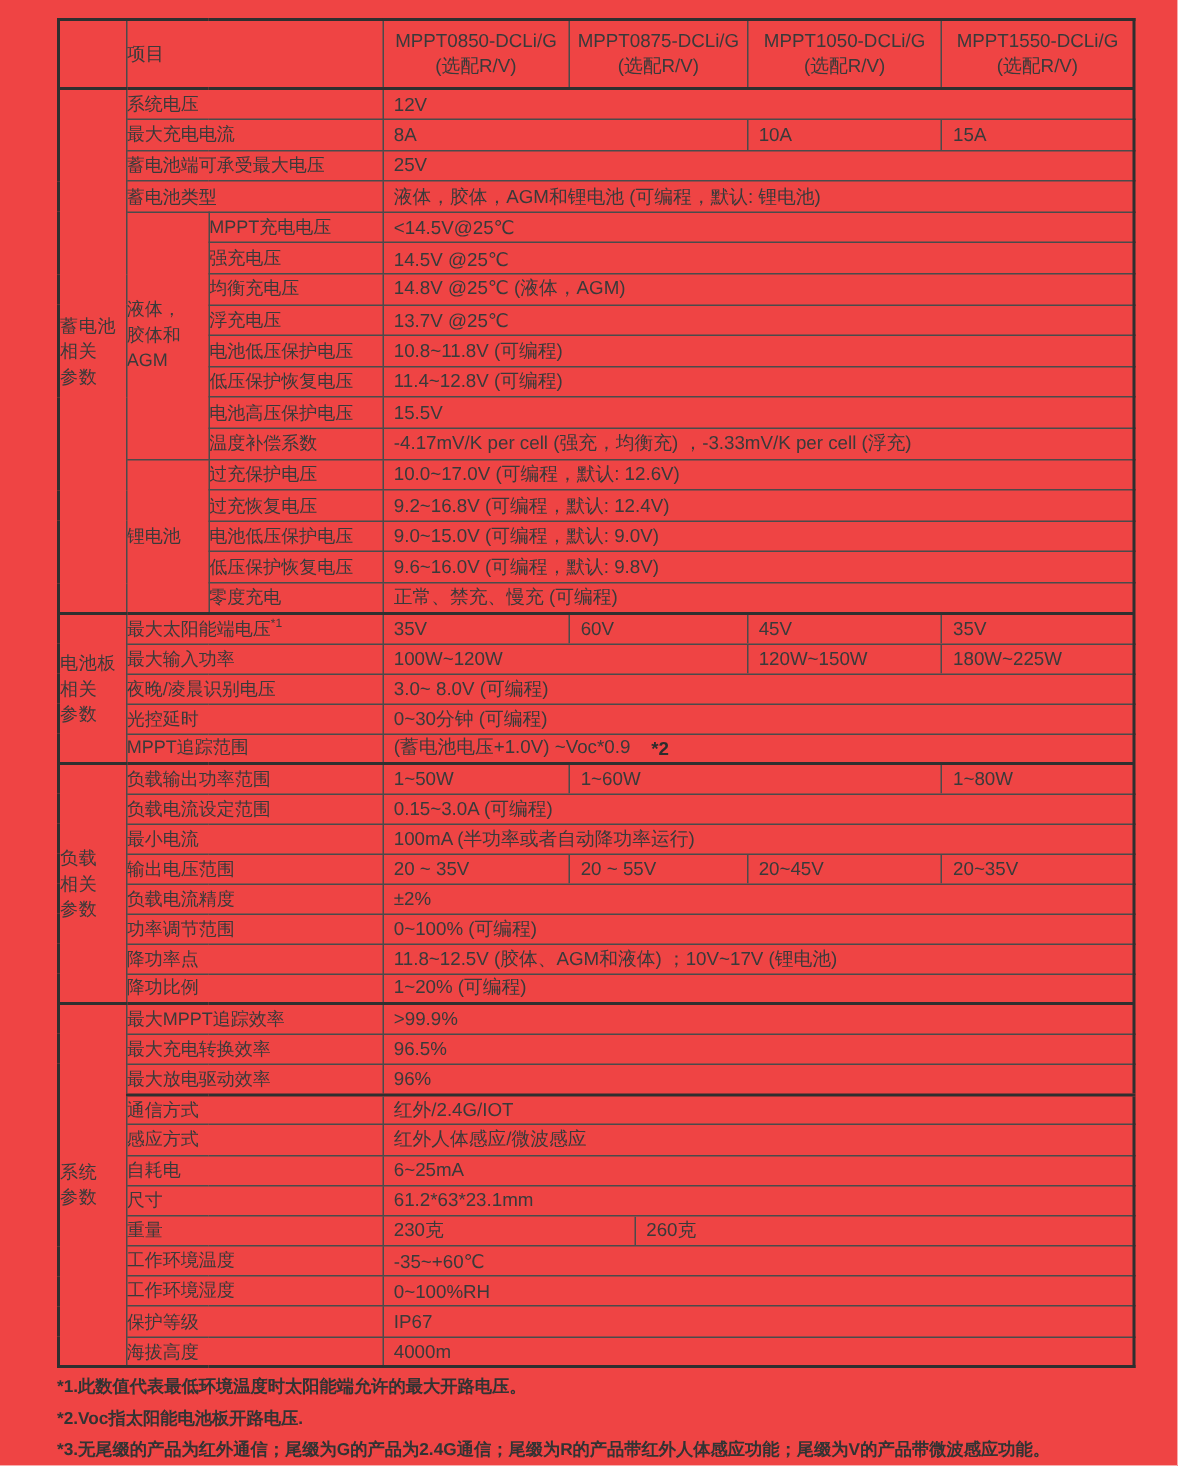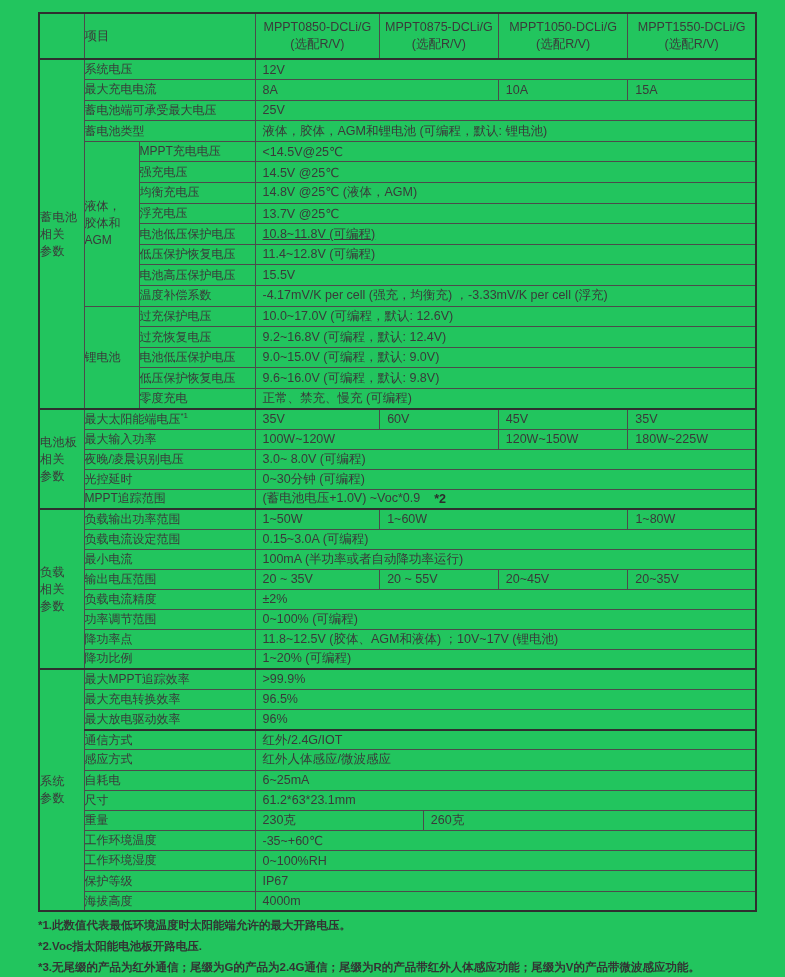--- a/index.html
+++ b/index.html
@@ -1,17 +1,17 @@
 <!DOCTYPE html>
 <html><head>
 <meta charset="utf-8">
 <style>
   html,body{margin:0;padding:0;background:#ffffff;}
   .page{
-    position:relative;width:785px;height:977px;background:#22c55e;overflow:hidden;
+    position:relative;width:785px;height:977px;background:#ef4444;overflow:hidden;
     font-family:"Liberation Sans","DejaVu Sans",sans-serif;color:#3a3a3a;
   }
   table.spec{
     position:absolute;left:38px;top:12px;width:717px;
     border-collapse:collapse;table-layout:fixed;
     border:2px solid #2f2f2f;
   }
   table.spec td{
     border:1px solid #4b4b4b;padding:0;vertical-align:middle;
     overflow:hidden;
@@ -177,21 +177,21 @@
               <div class="seg" style="width: 100%;">
                 <span>13.7V @25℃</span>
               </div>
             </div>
           </td>
         </tr>
         <tr class="h0">
           <td class="label-cell" colspan="1">电池低压保护电压</td>
           <td class="vals">
             <div class="cells">
-              <div class="seg" style="width: 100%; text-decoration: underline;">
+              <div class="seg" style="width: 100%;">
                 <span>10.8~11.8V (可编程)</span>
               </div>
             </div>
           </td>
         </tr>
         <tr class="h0">
           <td class="label-cell" colspan="1">低压保护恢复电压</td>
           <td class="vals">
             <div class="cells">
               <div class="seg" style="width: 100%;">

